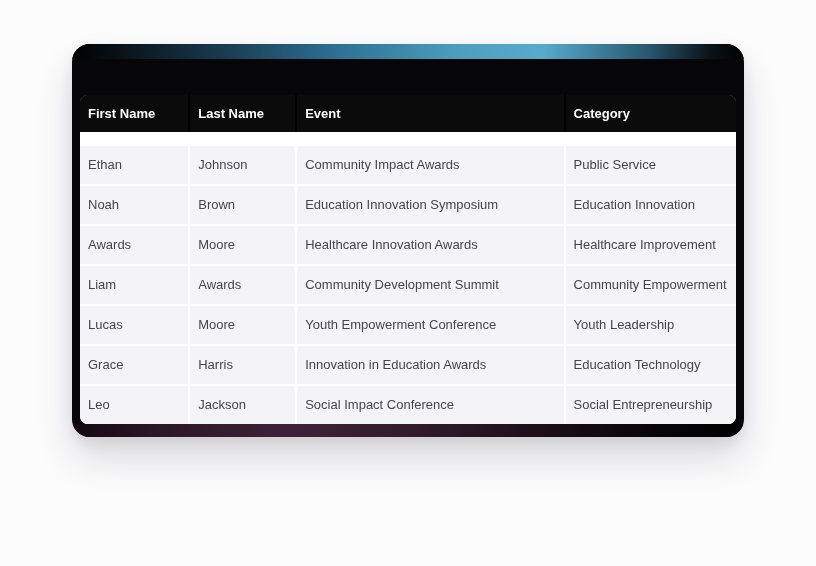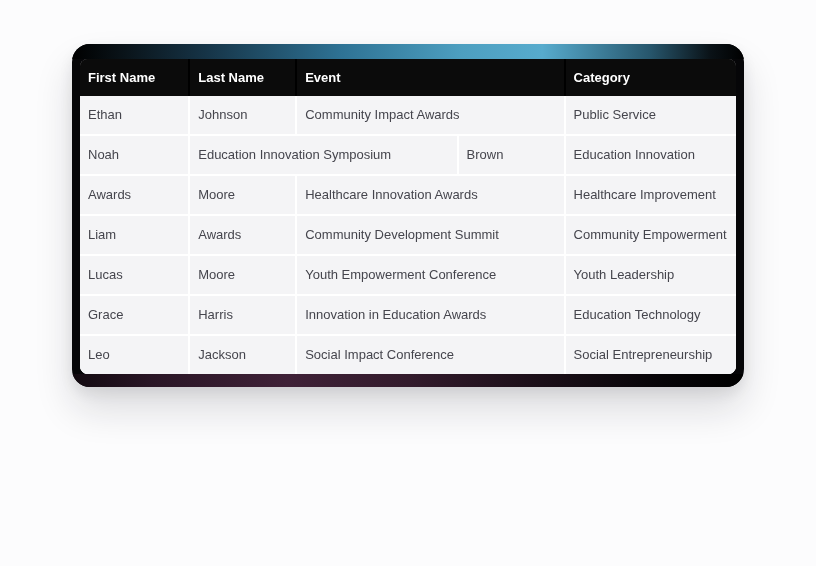--- a/index.html
+++ b/index.html
@@ -46,21 +46,22 @@
       #1b0f18 70%, #070508 88%, #000 100%);
   }
   .table-wrap{
     position:relative;
     z-index:1;
     background:var(--table-bg);
     border-radius:8px;
     overflow:hidden;
     display:flex;
     flex-direction:column;
-    row-gap:0;
+    row-gap:14px;
+    margin-top:36px;
   }
   .thead{
     display:flex;
     gap:2px;
     background:#000;
   }
   .hcell{
     background:var(--header-bg);
     color:var(--header-text);
     font-size:13px;
@@ -109,22 +110,22 @@
       </div>
     <div class="tbody">
         <div class="trow">
           <div class="tcell c1">Ethan</div>
           <div class="tcell c2">Johnson</div>
           <div class="tcell c3">Community Impact Awards</div>
           <div class="tcell c4">Public Service</div>
         </div>
         <div class="trow">
           <div class="tcell c1">Noah</div>
+          <div class="tcell c2">Brown</div>
           <div class="tcell c3">Education Innovation Symposium</div>
-          <div class="tcell c2">Brown</div>
           <div class="tcell c4">Education Innovation</div>
         </div>
         <div class="trow">
           <div class="tcell c1">Awards</div>
           <div class="tcell c2">Moore</div>
           <div class="tcell c3">Healthcare Innovation Awards</div>
           <div class="tcell c4">Healthcare Improvement</div>
         </div>
         <div class="trow">
           <div class="tcell c1">Liam</div>

